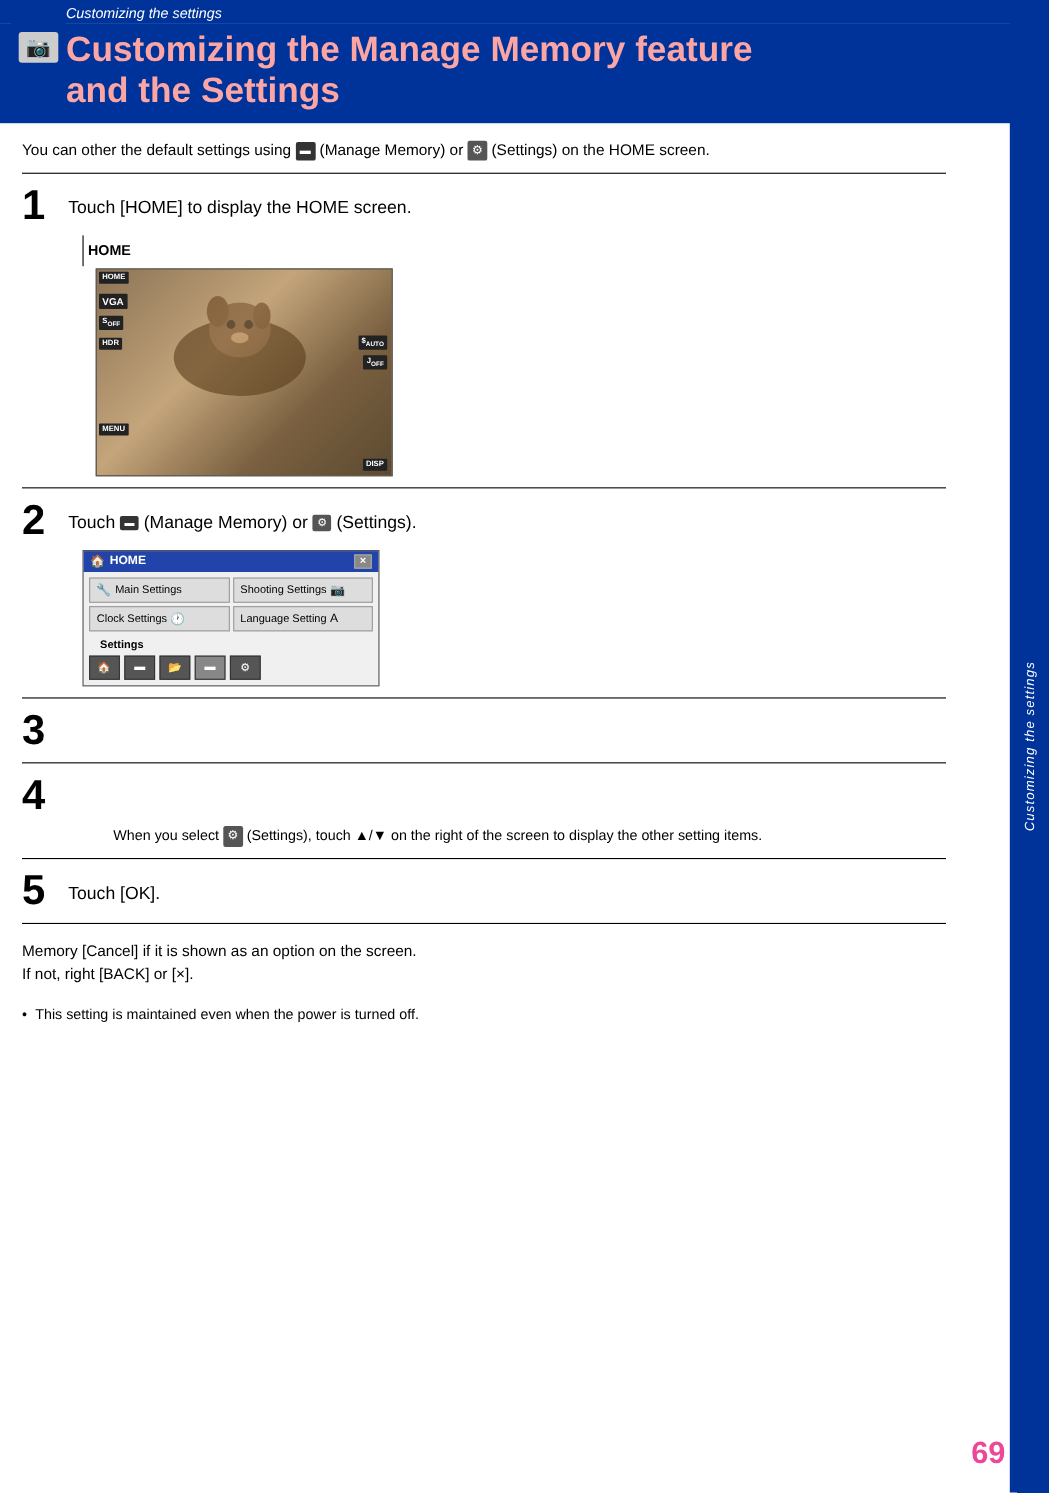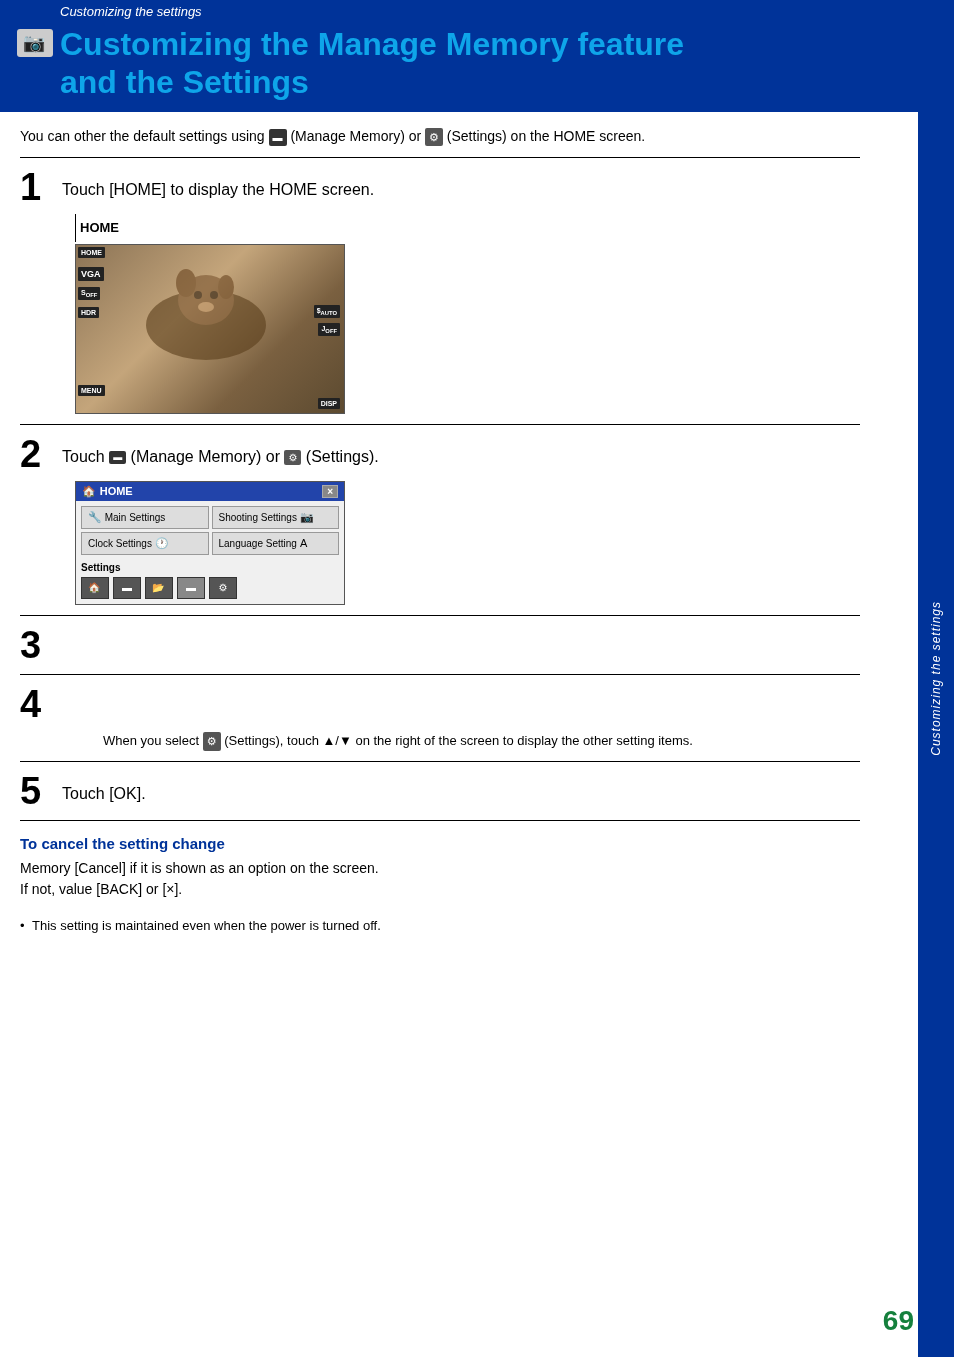--- a/index.html
+++ b/index.html
@@ -39,21 +39,21 @@
       height: 28px;
       border-radius: 3px;
       display: flex;
       align-items: center;
       justify-content: center;
       font-size: 18px;
     }
 
     .main-title {
       background: #003399;
-      color: #0ea5e9;
+      color: #fca5a5;
       font-size: 32px;
       font-weight: bold;
       padding: 4px 12px 10px 60px;
       line-height: 1.2;
     }
 
     
     .right-sidebar {
       position: absolute;
       right: 0;
@@ -75,21 +75,21 @@
       letter-spacing: 1px;
     }
 
     
     .page-number-area {
       position: absolute;
       right: 40px;
       bottom: 20px;
       font-size: 28px;
       font-weight: bold;
-      color: #15803d;
+      color: #ec4899;
     }
 
     
     .content {
       padding: 14px 50px 14px 20px;
       max-width: 910px;
     }
 
     .intro-text {
       font-size: 14px;
@@ -157,25 +157,26 @@
     .home-label {
       font-size: 13px;
       font-weight: bold;
       color: #000;
       margin-bottom: 2px;
       display: flex;
       align-items: center;
     }
     .home-screen {
       width: 270px;
-      height: 170px;
+      height: 189px;
       background: #8B7355;
       border: 1px solid #555;
       position: relative;
       overflow: hidden;
+      margin-left: 12px;
     }
     
     .dog-placeholder {
       width: 100%;
       height: 100%;
       background: linear-gradient(135deg, #8B7355 0%, #c4a57b 40%, #7a6040 70%, #5c4a30 100%);
       position: relative;
     }
     
     .home-btn {
@@ -244,21 +245,21 @@
       cursor: pointer;
       color: #000;
     }
     .dialog-btn-icon {
       font-size: 11px;
     }
     .dialog-settings-label {
       font-size: 10px;
       font-weight: bold;
       color: #000;
-      padding: 2px 5px 1px 5px;
+      padding: 2px 5px 1px 15px;
     }
     .dialog-icons-row {
       display: flex;
       gap: 4px;
       padding: 3px 5px 5px 5px;
       align-items: center;
     }
     .dialog-icon-btn {
       width: 28px;
       height: 22px;
@@ -455,21 +456,20 @@
   <div class="step">
     <div class="step-header">
       <span class="step-number">5</span>
       <span class="step-text">Touch [OK].</span>
     </div>
   </div>
 
   <hr class="separator">
 
   <div class="cancel-section">
-    <div class="cancel-title">To cancel the setting change</div>
     <p class="cancel-text">Memory [Cancel] if it is shown as an option on the screen.</p>
-    <p class="cancel-text">If not, value [BACK] or [×].</p>
+    <p class="cancel-text">If not, right [BACK] or [×].</p>
     <p class="cancel-bullet">This setting is maintained even when the power is turned off.</p>
   </div>
 
 </div>
 
 <div class="page-number-area">69</div>
 
 </body></html>

